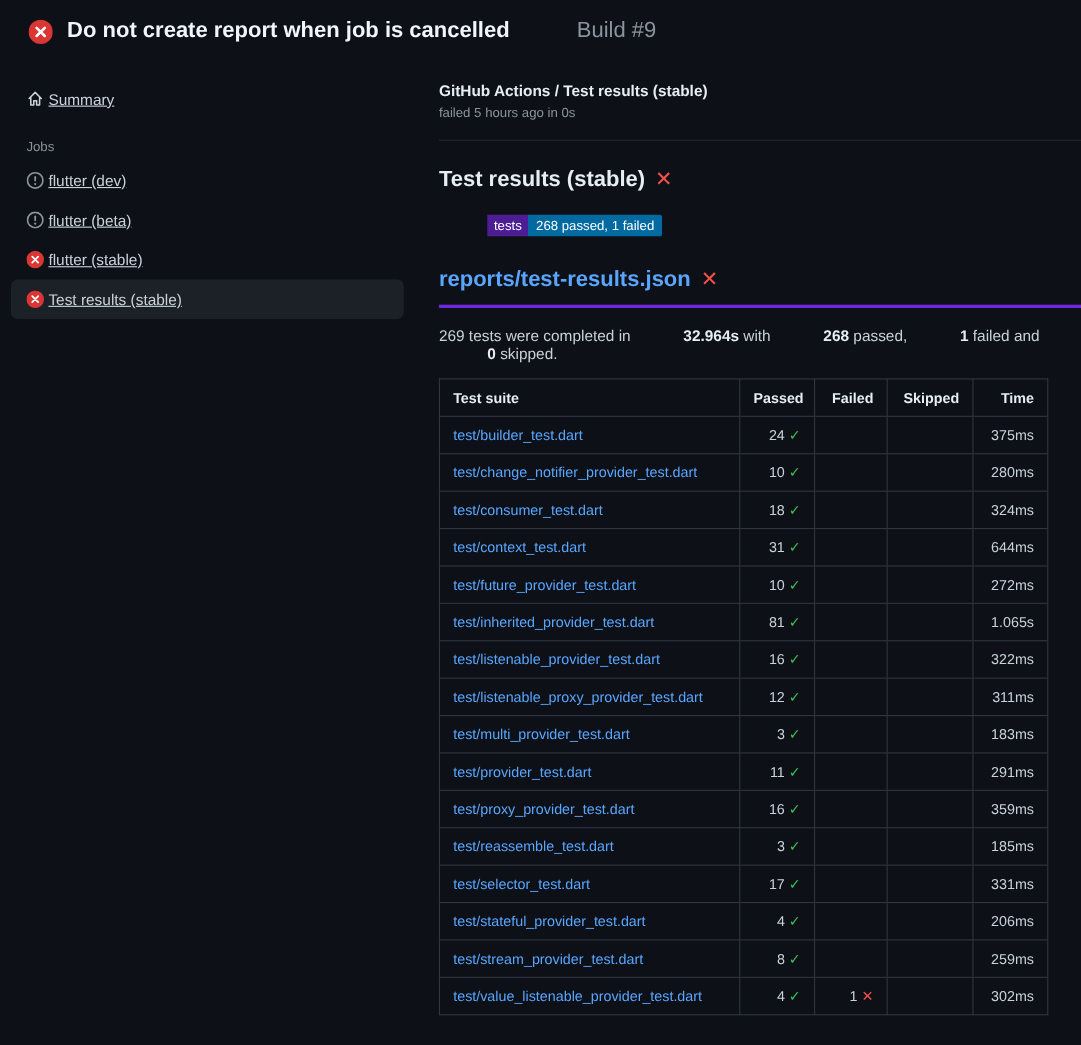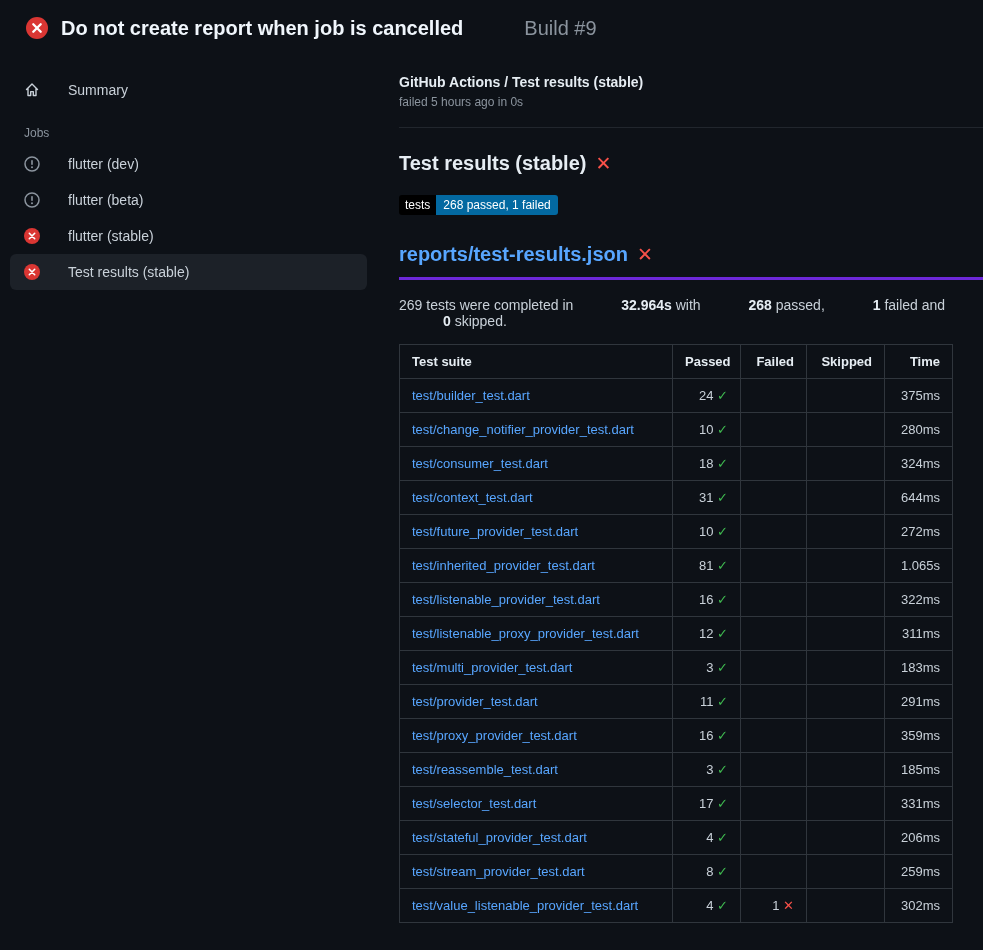--- a/index.html
+++ b/index.html
@@ -6,49 +6,49 @@
   html,body { width:983px; height:950px; overflow:hidden; }
   body {
     background:#0d1117;
     color:#c9d1d9;
     font-family:"Liberation Sans","DejaVu Sans",sans-serif;
     font-size:14px;
   }
   a { text-decoration:none; }
 
   
-  .run-header { display:flex; align-items:flex-start; gap:13px; padding:17px 24px 14px 26px; }
+  .run-header { display:flex; align-items:flex-end; gap:13px; padding:17px 24px 14px 26px; }
   .circle-icon { display:inline-flex; flex-shrink:0; }
   .run-title { font-size:20px; font-weight:700; color:#f0f6fc; }
   .run-build { font-size:20px; font-weight:400; color:#8b949e;margin-left:48px; }
 
   
   .body-row { display:flex; align-items:flex-start; }
   .sidebar { width:383px; flex-shrink:0; padding:18px 16px 0 10px; }
   .main { flex:1; padding:20px 0 0 16px; }
 
   
-  .side-item { display:flex; align-items:center; gap:28px; padding:10px 14px; border-radius:6px;
-               color:#c9d1d9; font-size:14px; cursor:pointer; }
+  .side-item { display:flex; align-items:center; gap:4px; padding:10px 14px; border-radius:6px;
+               color:#c9d1d9; font-size:14px; cursor:pointer;text-decoration:underline; }
   .side-item.selected { background:#1c2128; }
   .jobs-heading { color:#8b949e; font-size:12px; margin:18px 0 6px 14px; }
   .job-icon, .nav-icon { display:inline-flex; width:16px; height:16px; flex-shrink:0; }
 
   
   .breadcrumb { font-size:14px; font-weight:700; color:#e6edf3; }
   .status-line { font-size:12px; color:#8b949e; margin-top:5px; }
   .divider { border:none; border-top:1px solid #21262d; margin:18px 0 24px 0; }
 
   .section-title { display:flex; align-items:center; gap:9px; font-size:20px; font-weight:700;
                    color:#e6edf3; margin:0 0 20px 0; }
   .x-mark { color:#f85149; font-size:19px; font-weight:900; line-height:1; }
 
   .badge { display:inline-flex; font-size:12px; line-height:1; border-radius:3px; overflow:hidden;
            margin-bottom:28px; }
-  .badge-label { background:#000000; color:#ffffff; padding:4px 6px; }
+  .badge-label { background:#4c1d95; color:#ffffff; padding:4px 6px;margin-left:44px; }
   .badge-value { background:#0369a1; color:#ffffff; padding:4px 7px; }
 
   .report-title { display:flex; align-items:center; gap:9px; font-size:20px; font-weight:700;
                   border-bottom:3px solid #6d28d9; padding-bottom:11px; margin-bottom:17px; }
   .report-title a { color:#58a6ff; }
 
   .summary { font-size:14px; color:#c9d1d9; margin-bottom:15px; }
   .summary strong { color:#e6edf3; font-weight:700;margin-left:44px; }
 
   

